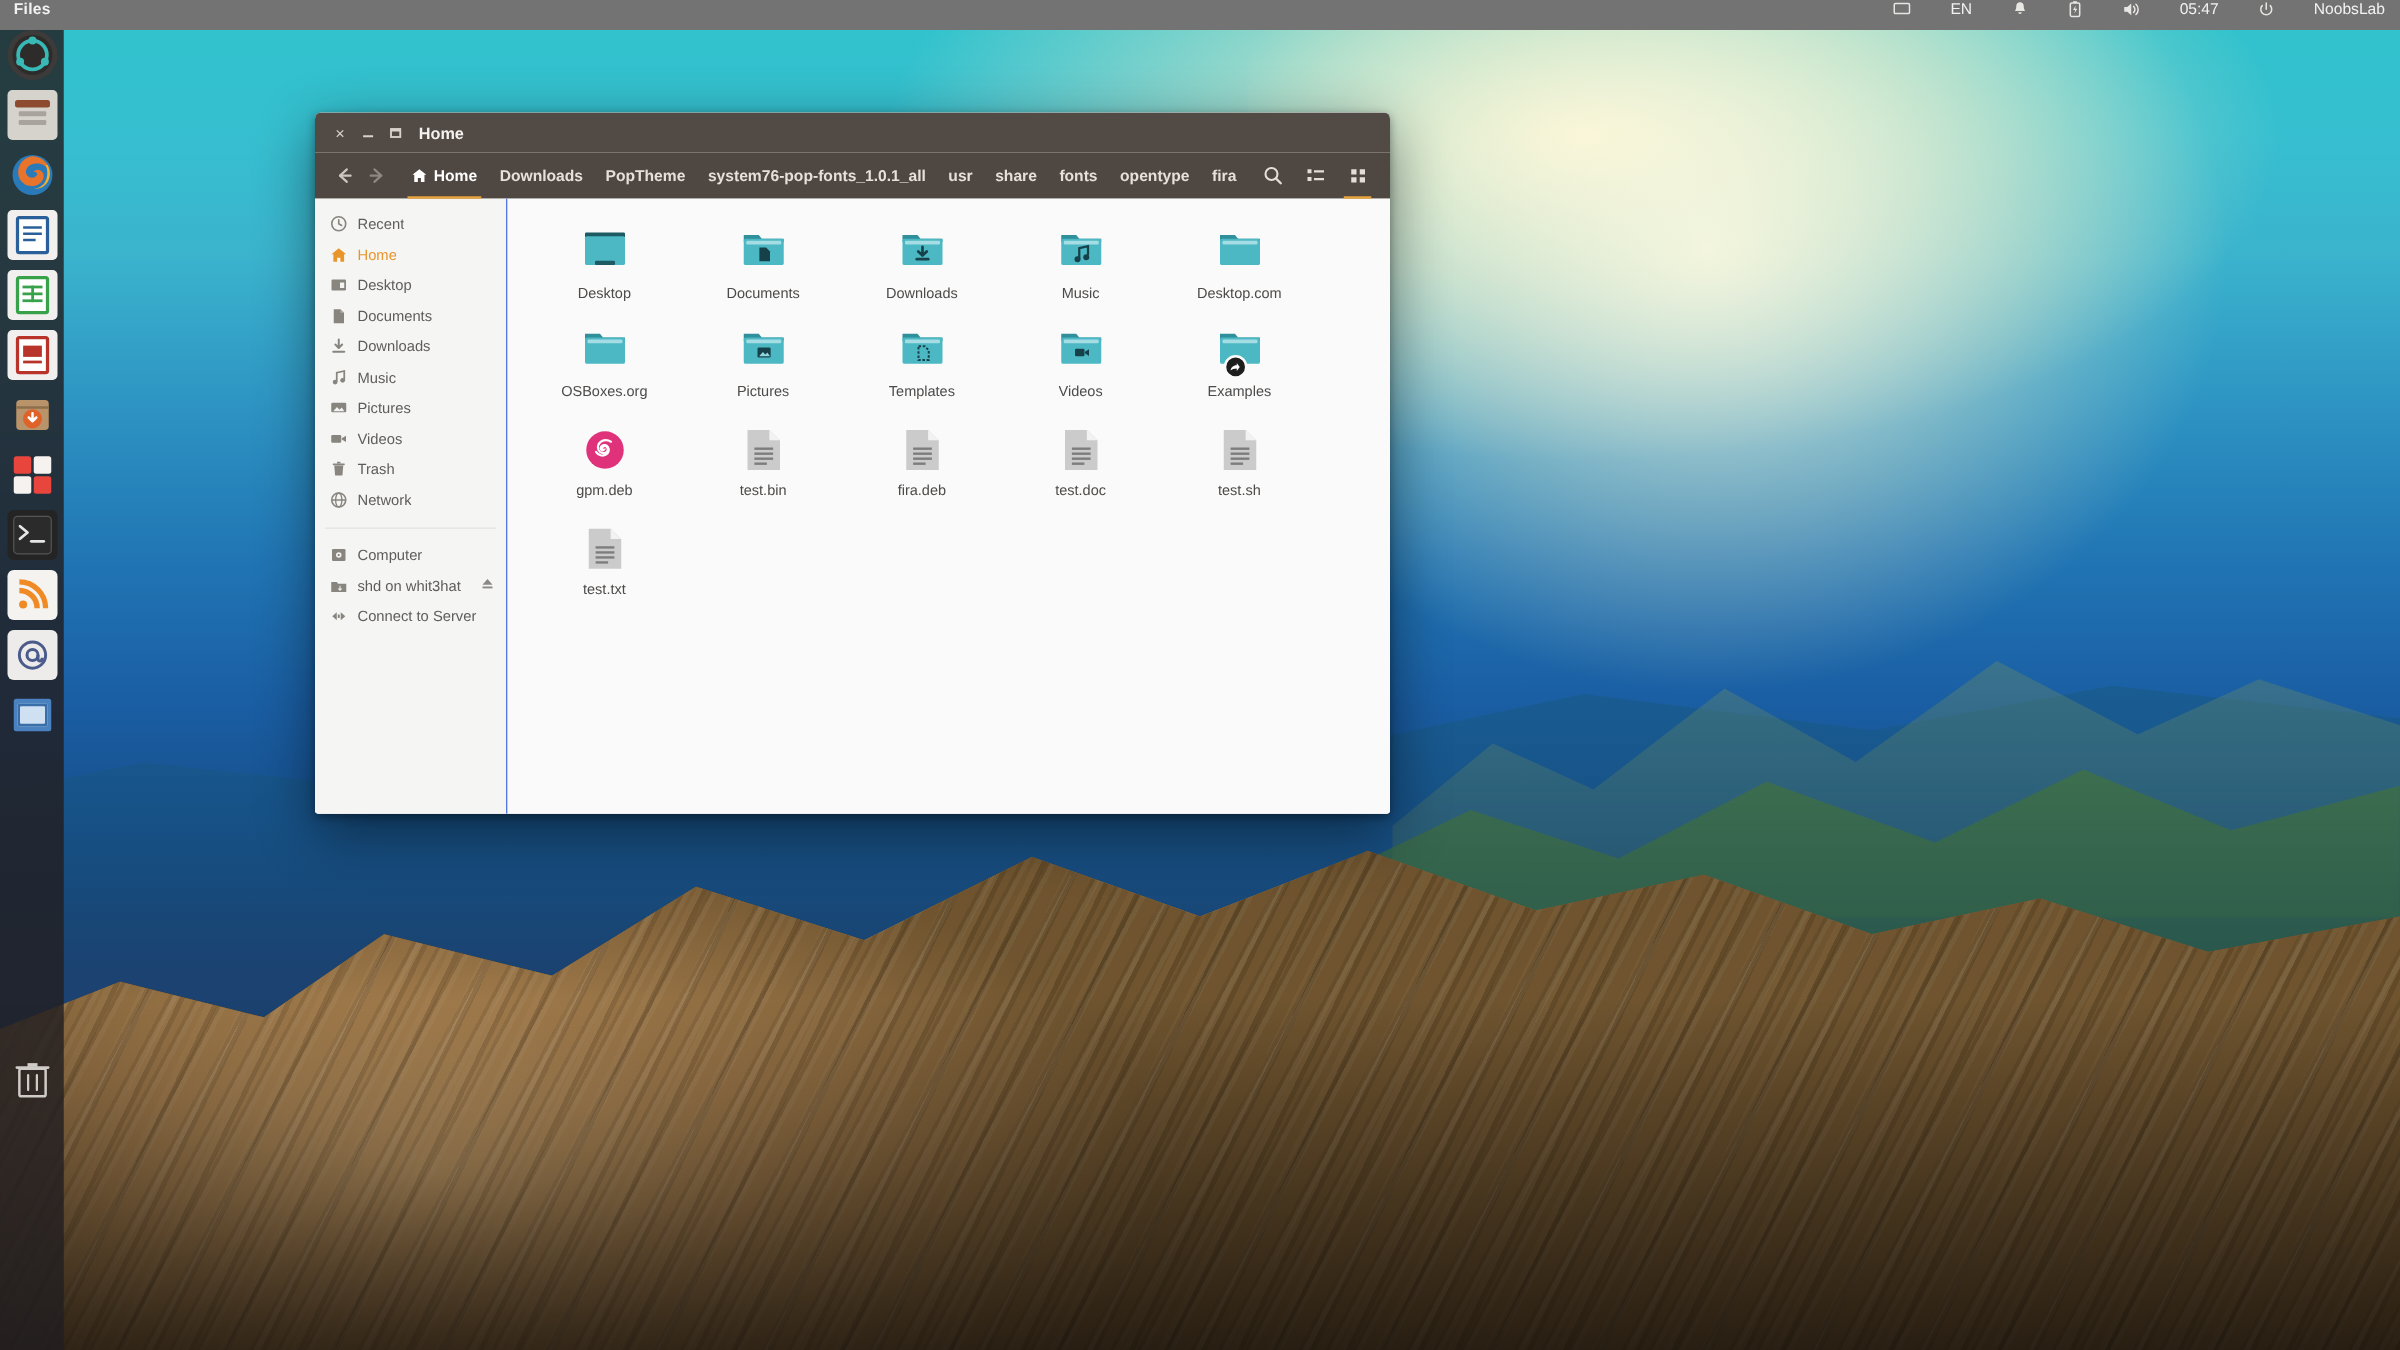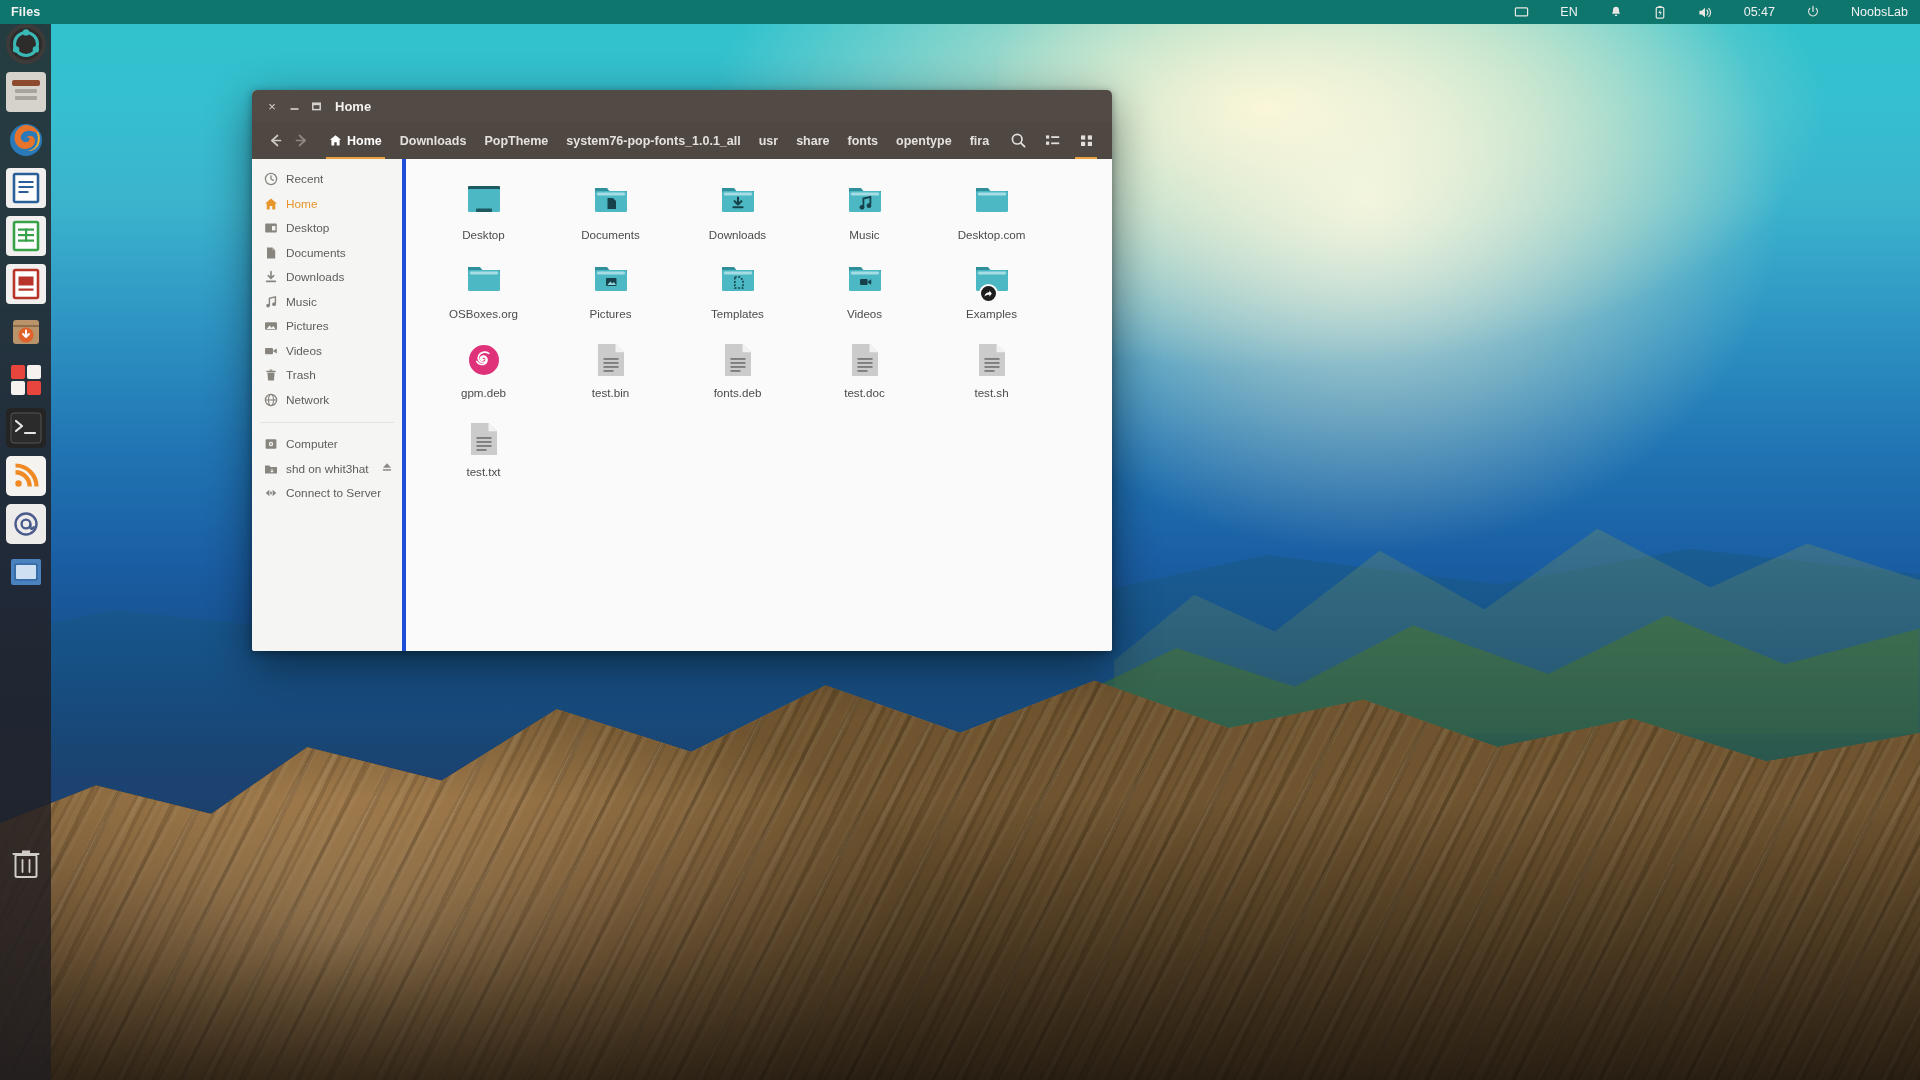--- a/index.html
+++ b/index.html
@@ -68,22 +68,22 @@
     background:
       repeating-linear-gradient(118deg, rgba(0,0,0,.10) 0 3px, rgba(255,255,255,.06) 3px 7px, rgba(0,0,0,0) 7px 19px),
       repeating-linear-gradient(-64deg, rgba(0,0,0,.13) 0 4px, rgba(255,240,210,.05) 4px 9px, rgba(0,0,0,0) 9px 26px);
     clip-path: polygon(0 46%, 5% 38%, 11% 44%, 16% 30%, 23% 37%, 29% 22%, 36% 31%, 43% 17%, 50% 27%, 57% 16%, 64% 26%, 71% 20%, 78% 30%, 85% 24%, 92% 33%, 100% 27%, 100% 100%, 0 100%);
     opacity: .85;
   }
 
   
   #top-panel {
     position: absolute; left: 0; top: 0; width: 1920px; height: 24px;
-    background: #0f766e;
-    display: flex; align-items: center;
+    background: #737373;
+    display: flex; align-items: flex-start;
     color: #f2f2f2; font-size: 12.5px;
     z-index: 40;
   }
   #panel-app-name { margin-left: 11px; font-weight: bold; letter-spacing: .2px; font-size: 12.5px; }
   #panel-right { margin-left: auto; display: flex; align-items: center; gap: 31px; padding-right: 12px; }
   #panel-right .pitem { display: flex; align-items: center; color: #f2f2f2; font-size: 12.5px; line-height: 1; }
   #panel-clock { font-size: 12.5px; }
   #panel-user { font-size: 12.5px; }
 
   
@@ -158,21 +158,21 @@
   }
   .hdr-btn.selected::after {
     content:""; position:absolute; left:3px; right:3px; bottom:0; height:2px; background:#e8a33d;
   }
 
   #win-body { flex: 1; display: flex; min-height: 0; background: #fafafa; }
 
   
   #sidebar {
     width: 154px; background: #f5f5f4;
-    border-right: 4px solid #1d4ed8;
+    border-right: 1px solid #1d4ed8;
     padding-top: 8px;
     flex: 0 0 154px;
   }
   .side-item {
     height: 24.5px; display: flex; align-items: center; gap: 8px;
     padding-left: 11px; color: #5f5d5b; font-size: 11.8px;
   }
   .side-item.active { color: #e8962c; font-weight: normal; }
   .side-item .sico { width: 15px; height: 15px; display: flex; align-items: center; justify-content: center; flex: 0 0 15px; }
   .side-item .slabel { white-space: nowrap; overflow: hidden; text-overflow: ellipsis; }
@@ -789,21 +789,21 @@
           <div class="thumb">
             <svg width="32" height="38" viewBox="0 0 32 38">
               <path d="M3 3h17.5L29 11.2V35H3z" fill="#cbcbcb"></path>
               <path d="M20.5 3v8.2H29z" fill="#f2f2f2"></path>
               <rect x="8.5" y="17" width="15" height="1.9" fill="#7d7d7d"></rect>
               <rect x="8.5" y="21" width="15" height="1.9" fill="#7d7d7d"></rect>
               <rect x="8.5" y="25" width="15" height="1.9" fill="#7d7d7d"></rect>
               <rect x="8.5" y="29" width="10" height="1.9" fill="#7d7d7d"></rect>
             </svg>
           </div>
-          <div class="cname">fonts.deb</div>
+          <div class="cname">fira.deb</div>
         </div>
 
         <div class="cell">
           <div class="thumb">
             <svg width="32" height="38" viewBox="0 0 32 38">
               <path d="M3 3h17.5L29 11.2V35H3z" fill="#cbcbcb"></path>
               <path d="M20.5 3v8.2H29z" fill="#f2f2f2"></path>
               <rect x="8.5" y="17" width="15" height="1.9" fill="#7d7d7d"></rect>
               <rect x="8.5" y="21" width="15" height="1.9" fill="#7d7d7d"></rect>
               <rect x="8.5" y="25" width="15" height="1.9" fill="#7d7d7d"></rect>

